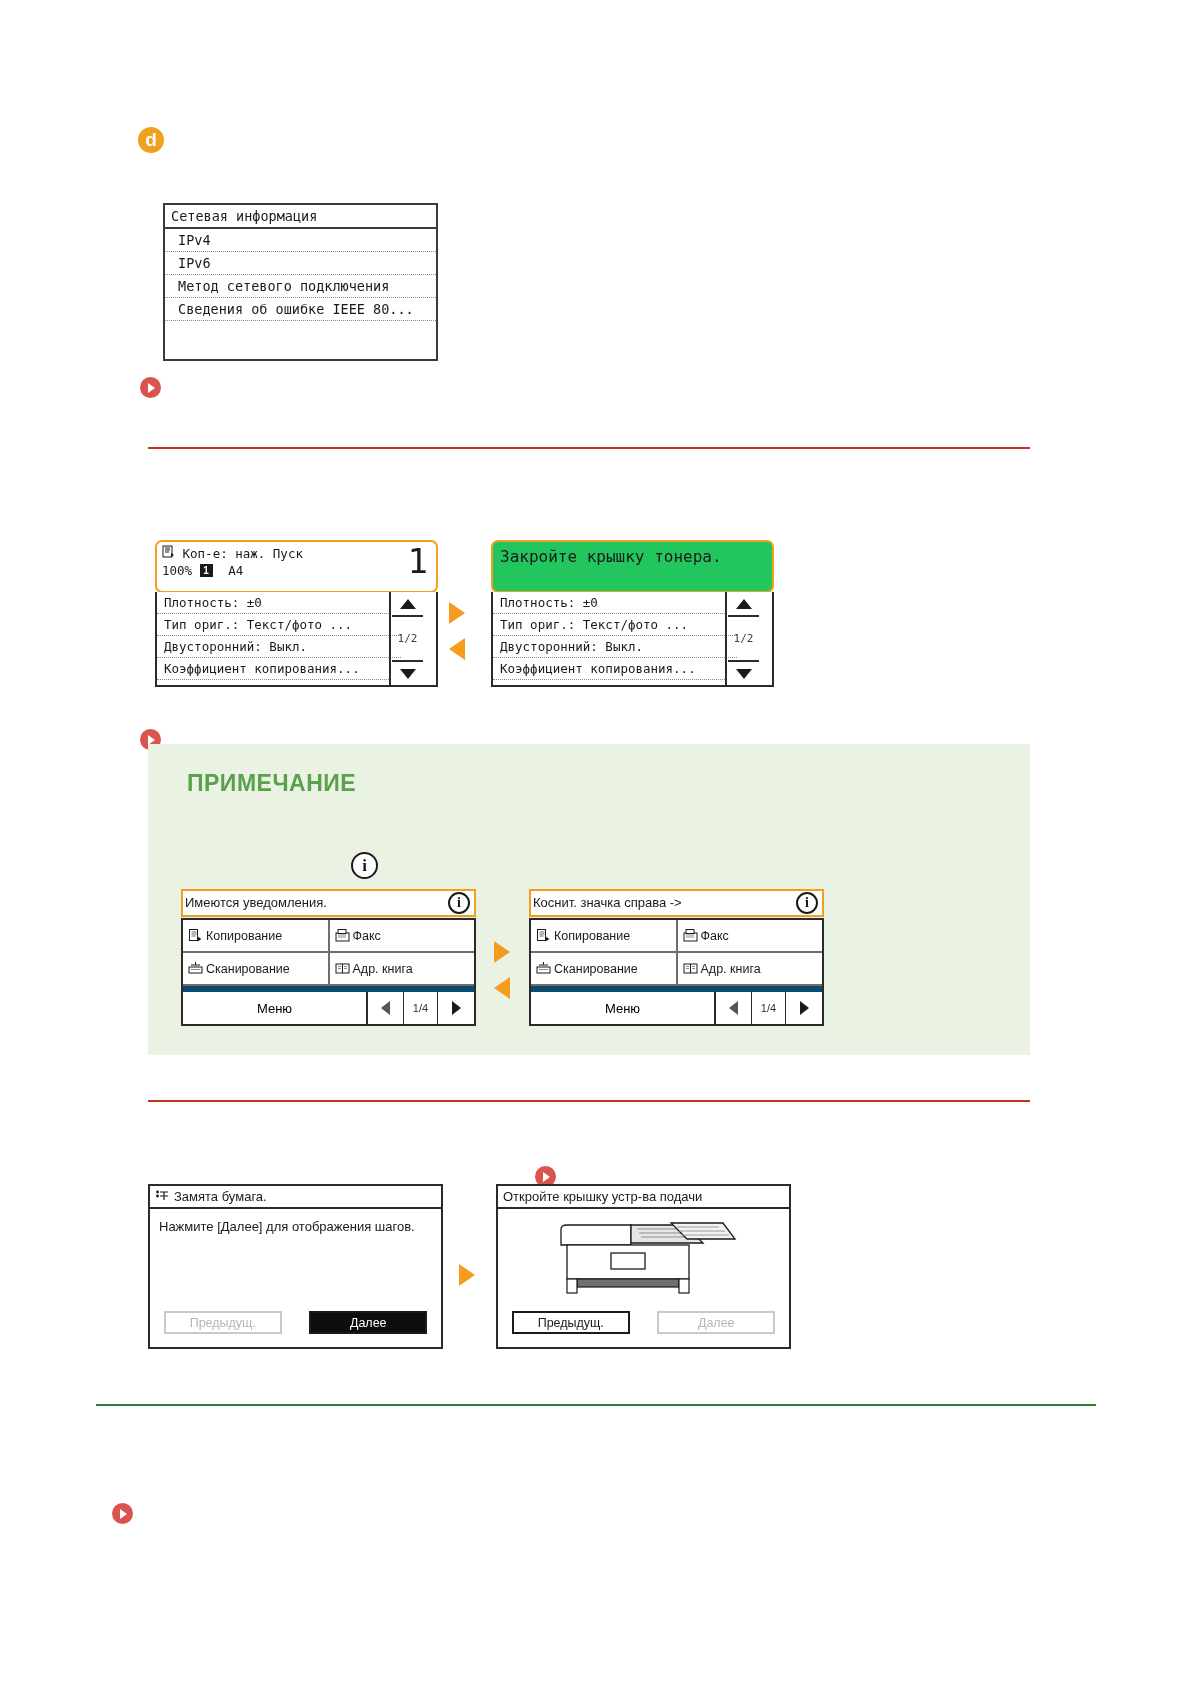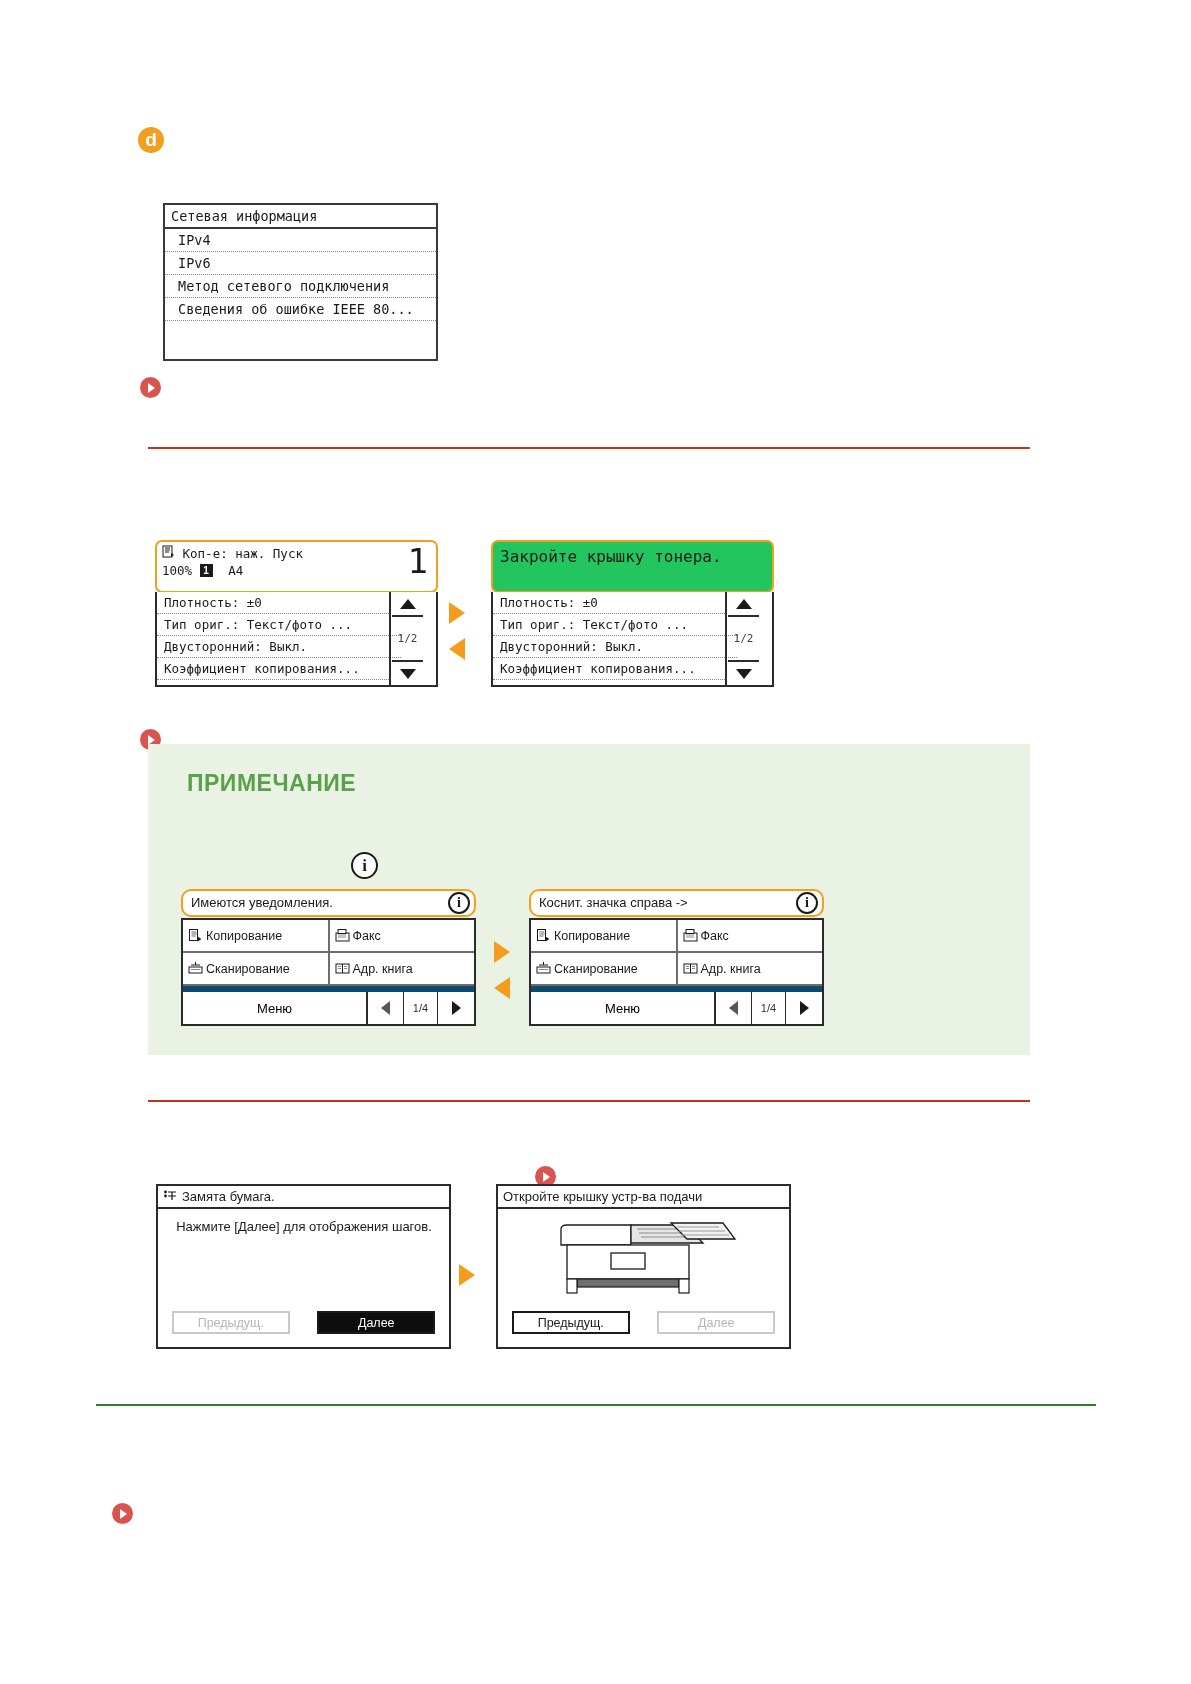--- a/index.html
+++ b/index.html
@@ -153,22 +153,22 @@
     width:27px;height:27px;border-radius:50%;
     border:2px solid #1a1a1a;box-sizing:border-box;
     display:flex;align-items:center;justify-content:center;
     font-family:"Liberation Serif",serif;font-weight:bold;font-size:17px;
     color:#1a1a1a;background:#fff;
   }
   
   .home-screen{width:295px;height:140px;position:absolute;top:0;}
   .home-head{
     position:relative;height:28px;box-sizing:border-box;
-    border:2px solid #f0a01e;border-radius:10px;background:#fff;
-    padding:4px 0 0 8px;
+    border:2px solid #f0a01e;border-radius:0;background:#fff;
+    padding:4px 0 0 2px;
     font-size:13px;color:#1a1a1a;white-space:nowrap;
     font-family:"Liberation Sans",sans-serif;
   }
   .home-head .ig{position:absolute;right:4px;top:1px;width:22px;height:22px;font-size:14px;border-width:2px;}
   .home-grid{
     margin-top:1px;
     border:2px solid #2b2b2b;box-sizing:border-box;
     background:#fff;height:108px;
     display:flex;flex-direction:column;
   }
@@ -445,21 +445,21 @@
     </div>
   </div>
 </div>
 
 <div class="abs hr-red" style="left:148px;top:1100px;width:882px;"></div>
 
 <div class="abs play-bullet" style="left:535px;top:1124px;"></div>
 
 <div class="abs" style="left:148px;top:1184px;width:640px;height:170px;">
 
-  <div class="jam-screen" style="left:8px;text-align:center;">
+  <div class="jam-screen" style="left:0;">
     <div class="jam-title">
       <span class="ico">
           <svg width="14" height="14" viewBox="0 0 14 14">
             <circle cx="2.5" cy="3" r="1.4" fill="#1a1a1a"></circle>
             <circle cx="2.5" cy="7" r="1.4" fill="#1a1a1a"></circle>
             <path d="M5 3h8M5 7h8M9 3v8" stroke="#1a1a1a" stroke-width="1.2"></path>
           </svg>
         </span>
       <span>Замята бумага.</span>
     </div>

